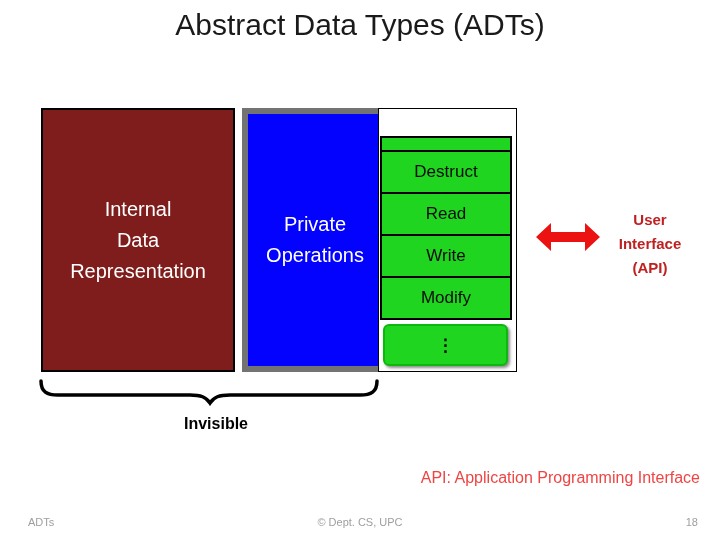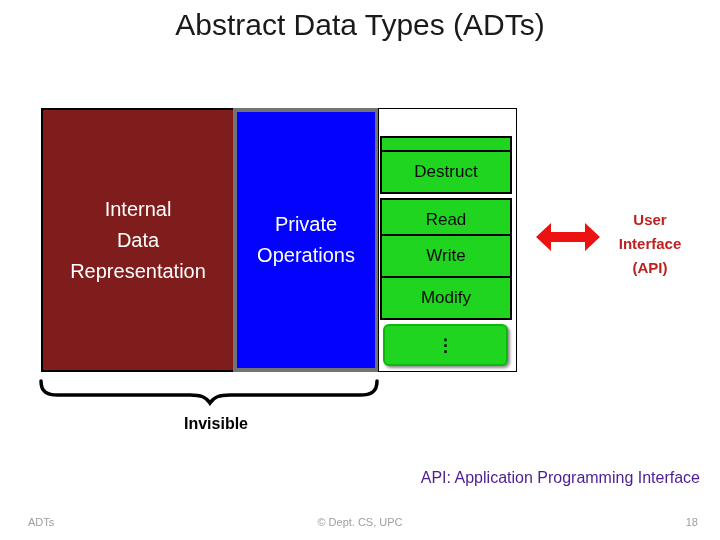--- a/index.html
+++ b/index.html
@@ -13,22 +13,22 @@
     font-size:30px;color:#1a1a1a;letter-spacing:0px;
   }
   
   #internal-box{
     left:41px;top:108px;width:194px;height:264px;
     background:#7f1d1d;border:2px solid #000;box-sizing:border-box;
     display:flex;flex-direction:column;align-items:center;justify-content:center;
     color:#fff;font-size:20px;line-height:1.55;text-align:center;
   }
   #private-box{
-    left:233px;top:108px;width:146px;height:264px;
-    background:#0202fe;border:4px solid #737373;box-sizing:border-box;
+    left:242px;top:108px;width:146px;height:264px;
+    background:#0202fe;border:6px solid #737373;box-sizing:border-box;
     display:flex;flex-direction:column;align-items:center;justify-content:center;
     color:#fff;font-size:20px;line-height:1.55;text-align:center;
   }
   #api-column{
     left:378px;top:108px;width:139px;height:264px;
     background:#fff;border:1px solid #000;box-sizing:border-box;
   }
   .op-btn{
     position:absolute;left:380px;width:132px;height:44px;
     background:#1fd51f;border:2px solid #000;box-sizing:border-box;
@@ -47,21 +47,21 @@
     left:598px;top:208px;width:104px;text-align:center;
     color:#bf2121;font-weight:bold;font-size:15px;line-height:1.6;
   }
   #brace-wrap{left:38px;top:378px;width:342px;height:28px;}
   #invisible-label{
     left:148px;top:415px;width:136px;text-align:center;
     color:#000;font-weight:600;font-size:16px;
   }
   #api-note{
     right:20px;top:469px;text-align:right;
-    font-size:16px;color:#4c1d95;
+    font-size:16px;color:#ef4444;
   }
   .footer-text{font-size:11px;color:#9e9e9e;top:516px;}
   #footer-left{left:28px;}
   #footer-center{left:0;width:720px;text-align:center;}
   #footer-right{right:22px;}
 </style>
 </head>
 <body>
 
 <div id="slide">
@@ -76,21 +76,21 @@
 
   <div class="abs" id="private-box">
     <span>Private</span>
     <span>Operations</span>
   </div>
 
   <div class="abs" id="api-column"></div>
 
   <div class="abs op-btn" style="top:108px;margin-top:28px;">Create</div>
   <div class="abs op-btn" style="top:150px;">Destruct</div>
-  <div class="abs op-btn" style="top:192px;margin-top:6px;">Read</div>
+  <div class="abs op-btn" style="top:192px;">Read</div>
   <div class="abs op-btn" style="top:234px;">Write</div>
   <div class="abs op-btn" style="top:276px;">Modify</div>
 
   <div class="abs" id="op-more">⋮</div>
 
   <div class="abs" id="arrow-wrap">
     <svg width="64" height="30" viewBox="0 0 64 30" xmlns="http://www.w3.org/2000/svg">
       <polygon points="0,15 15,1 15,10 49,10 49,1 64,15 49,29 49,20 15,20 15,29" fill="#ec1212"></polygon>
     </svg>
   </div>

